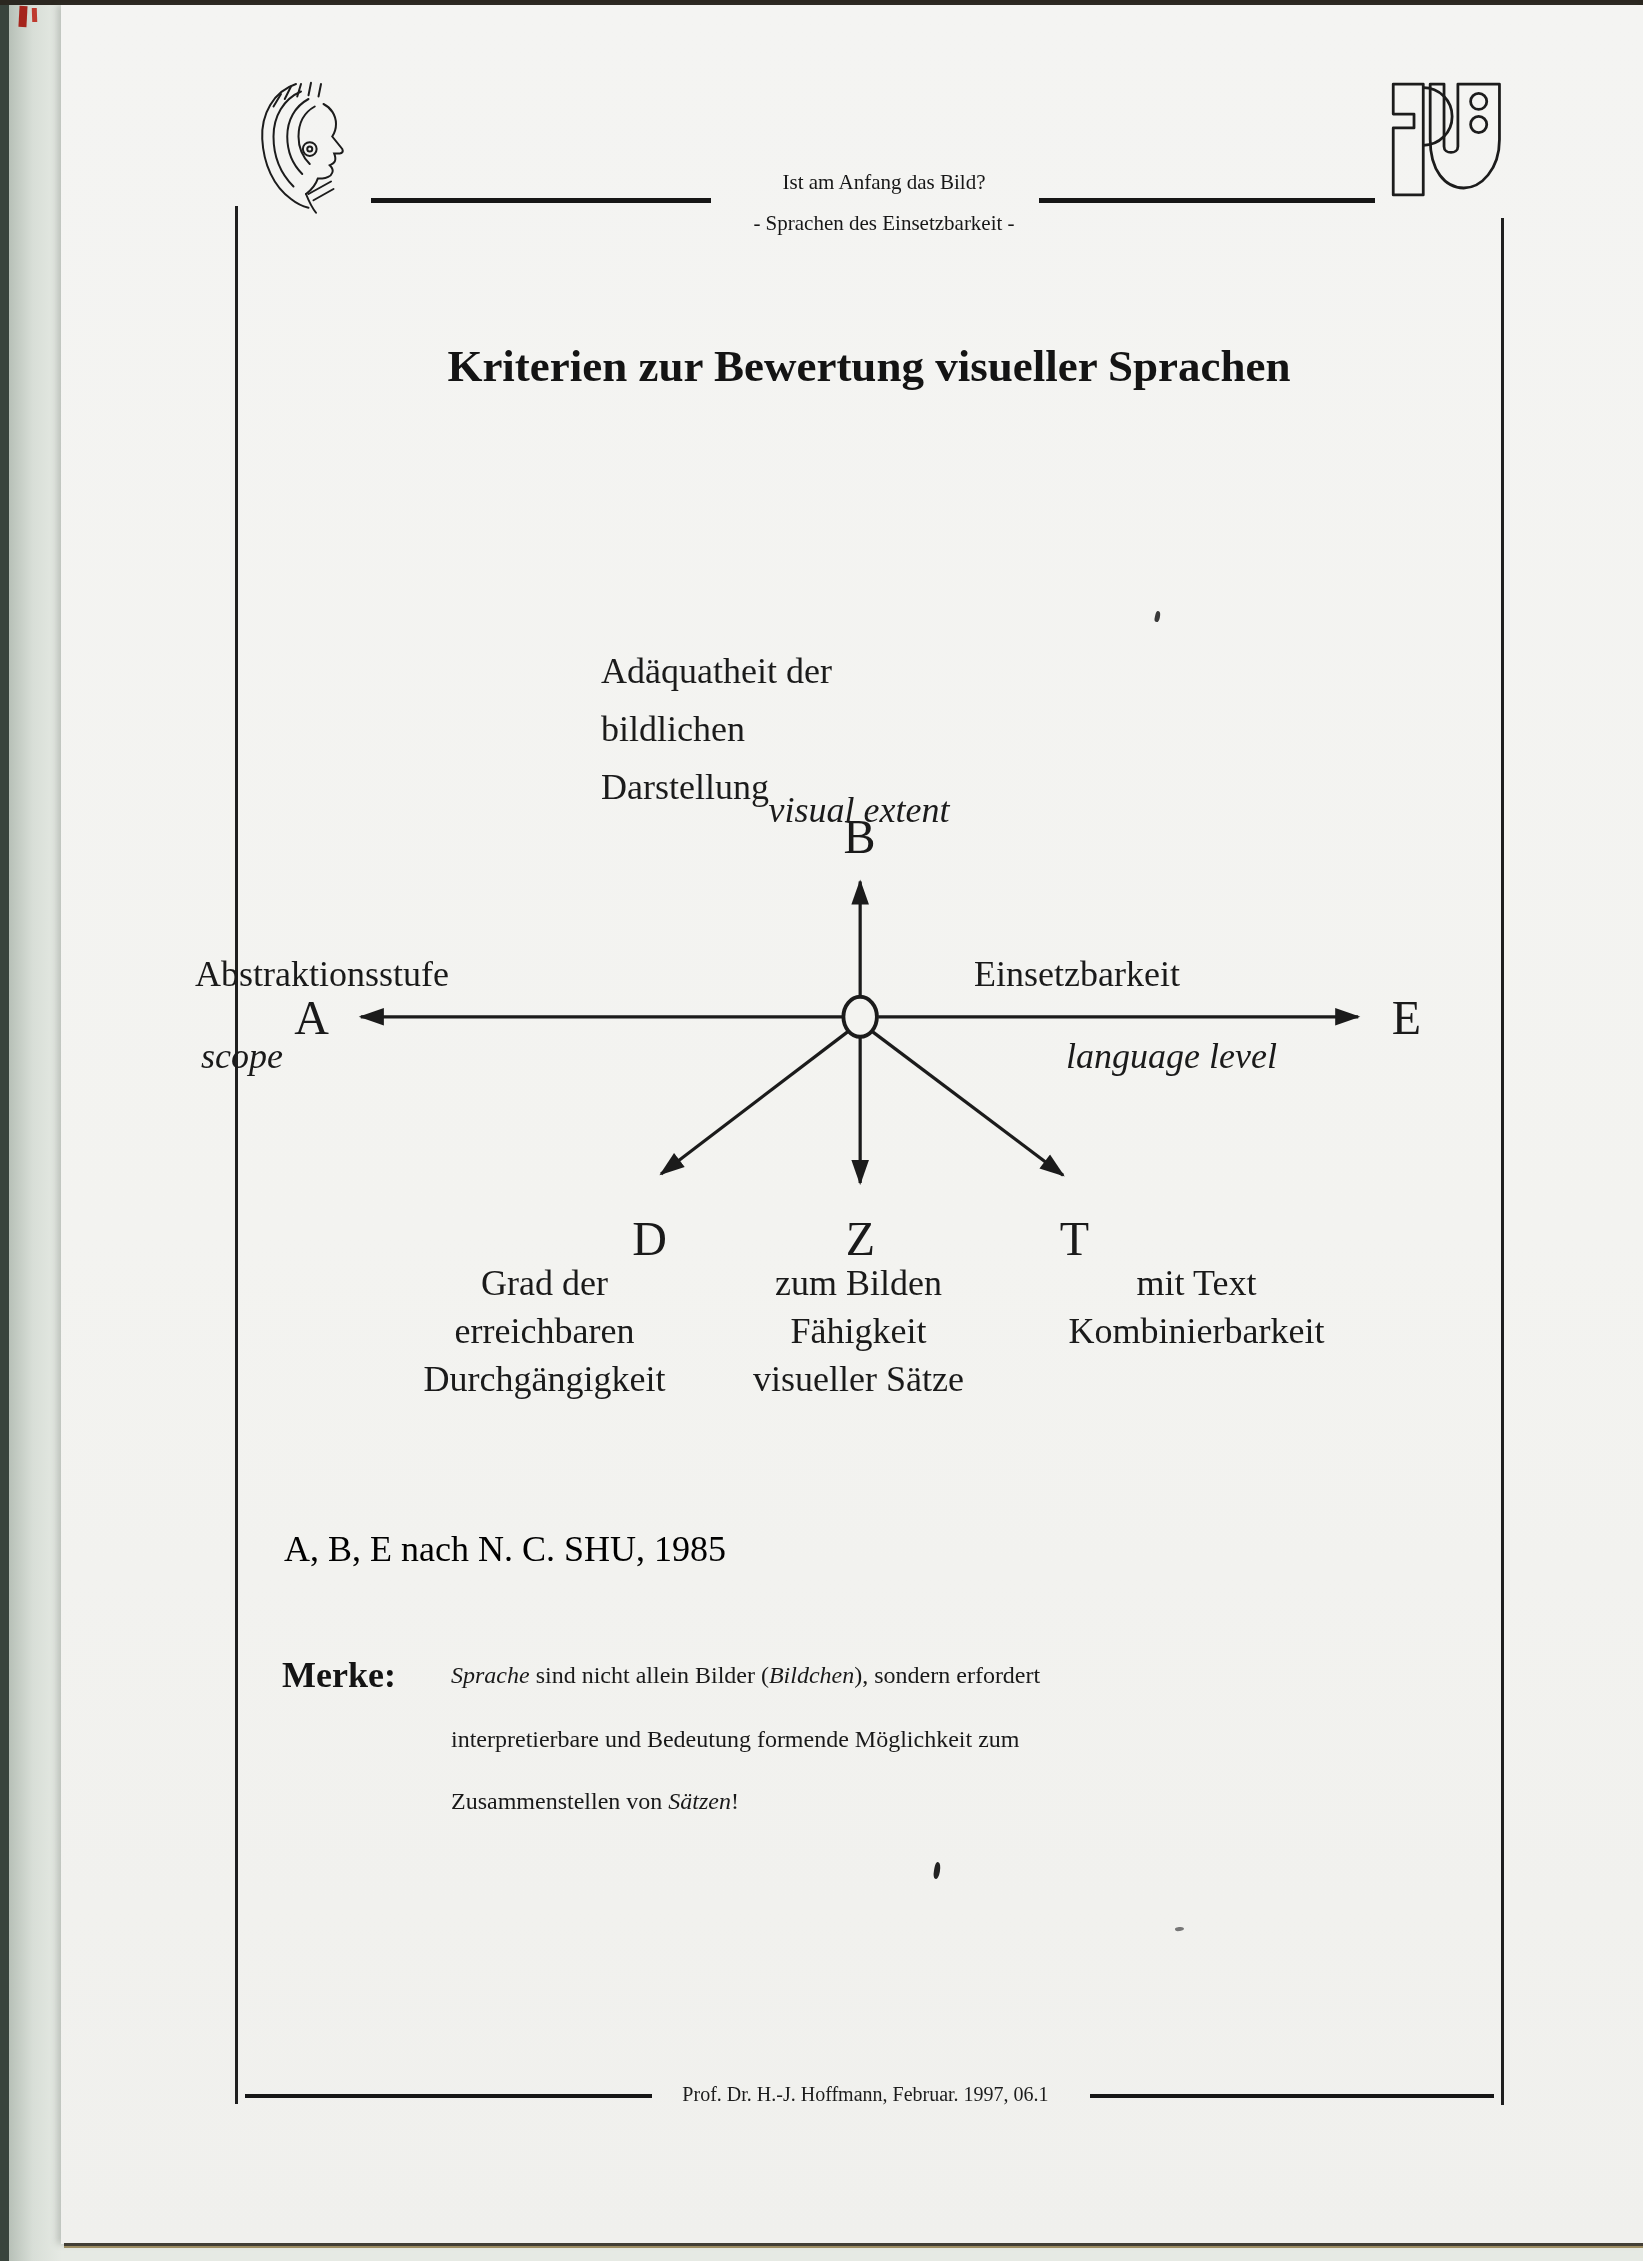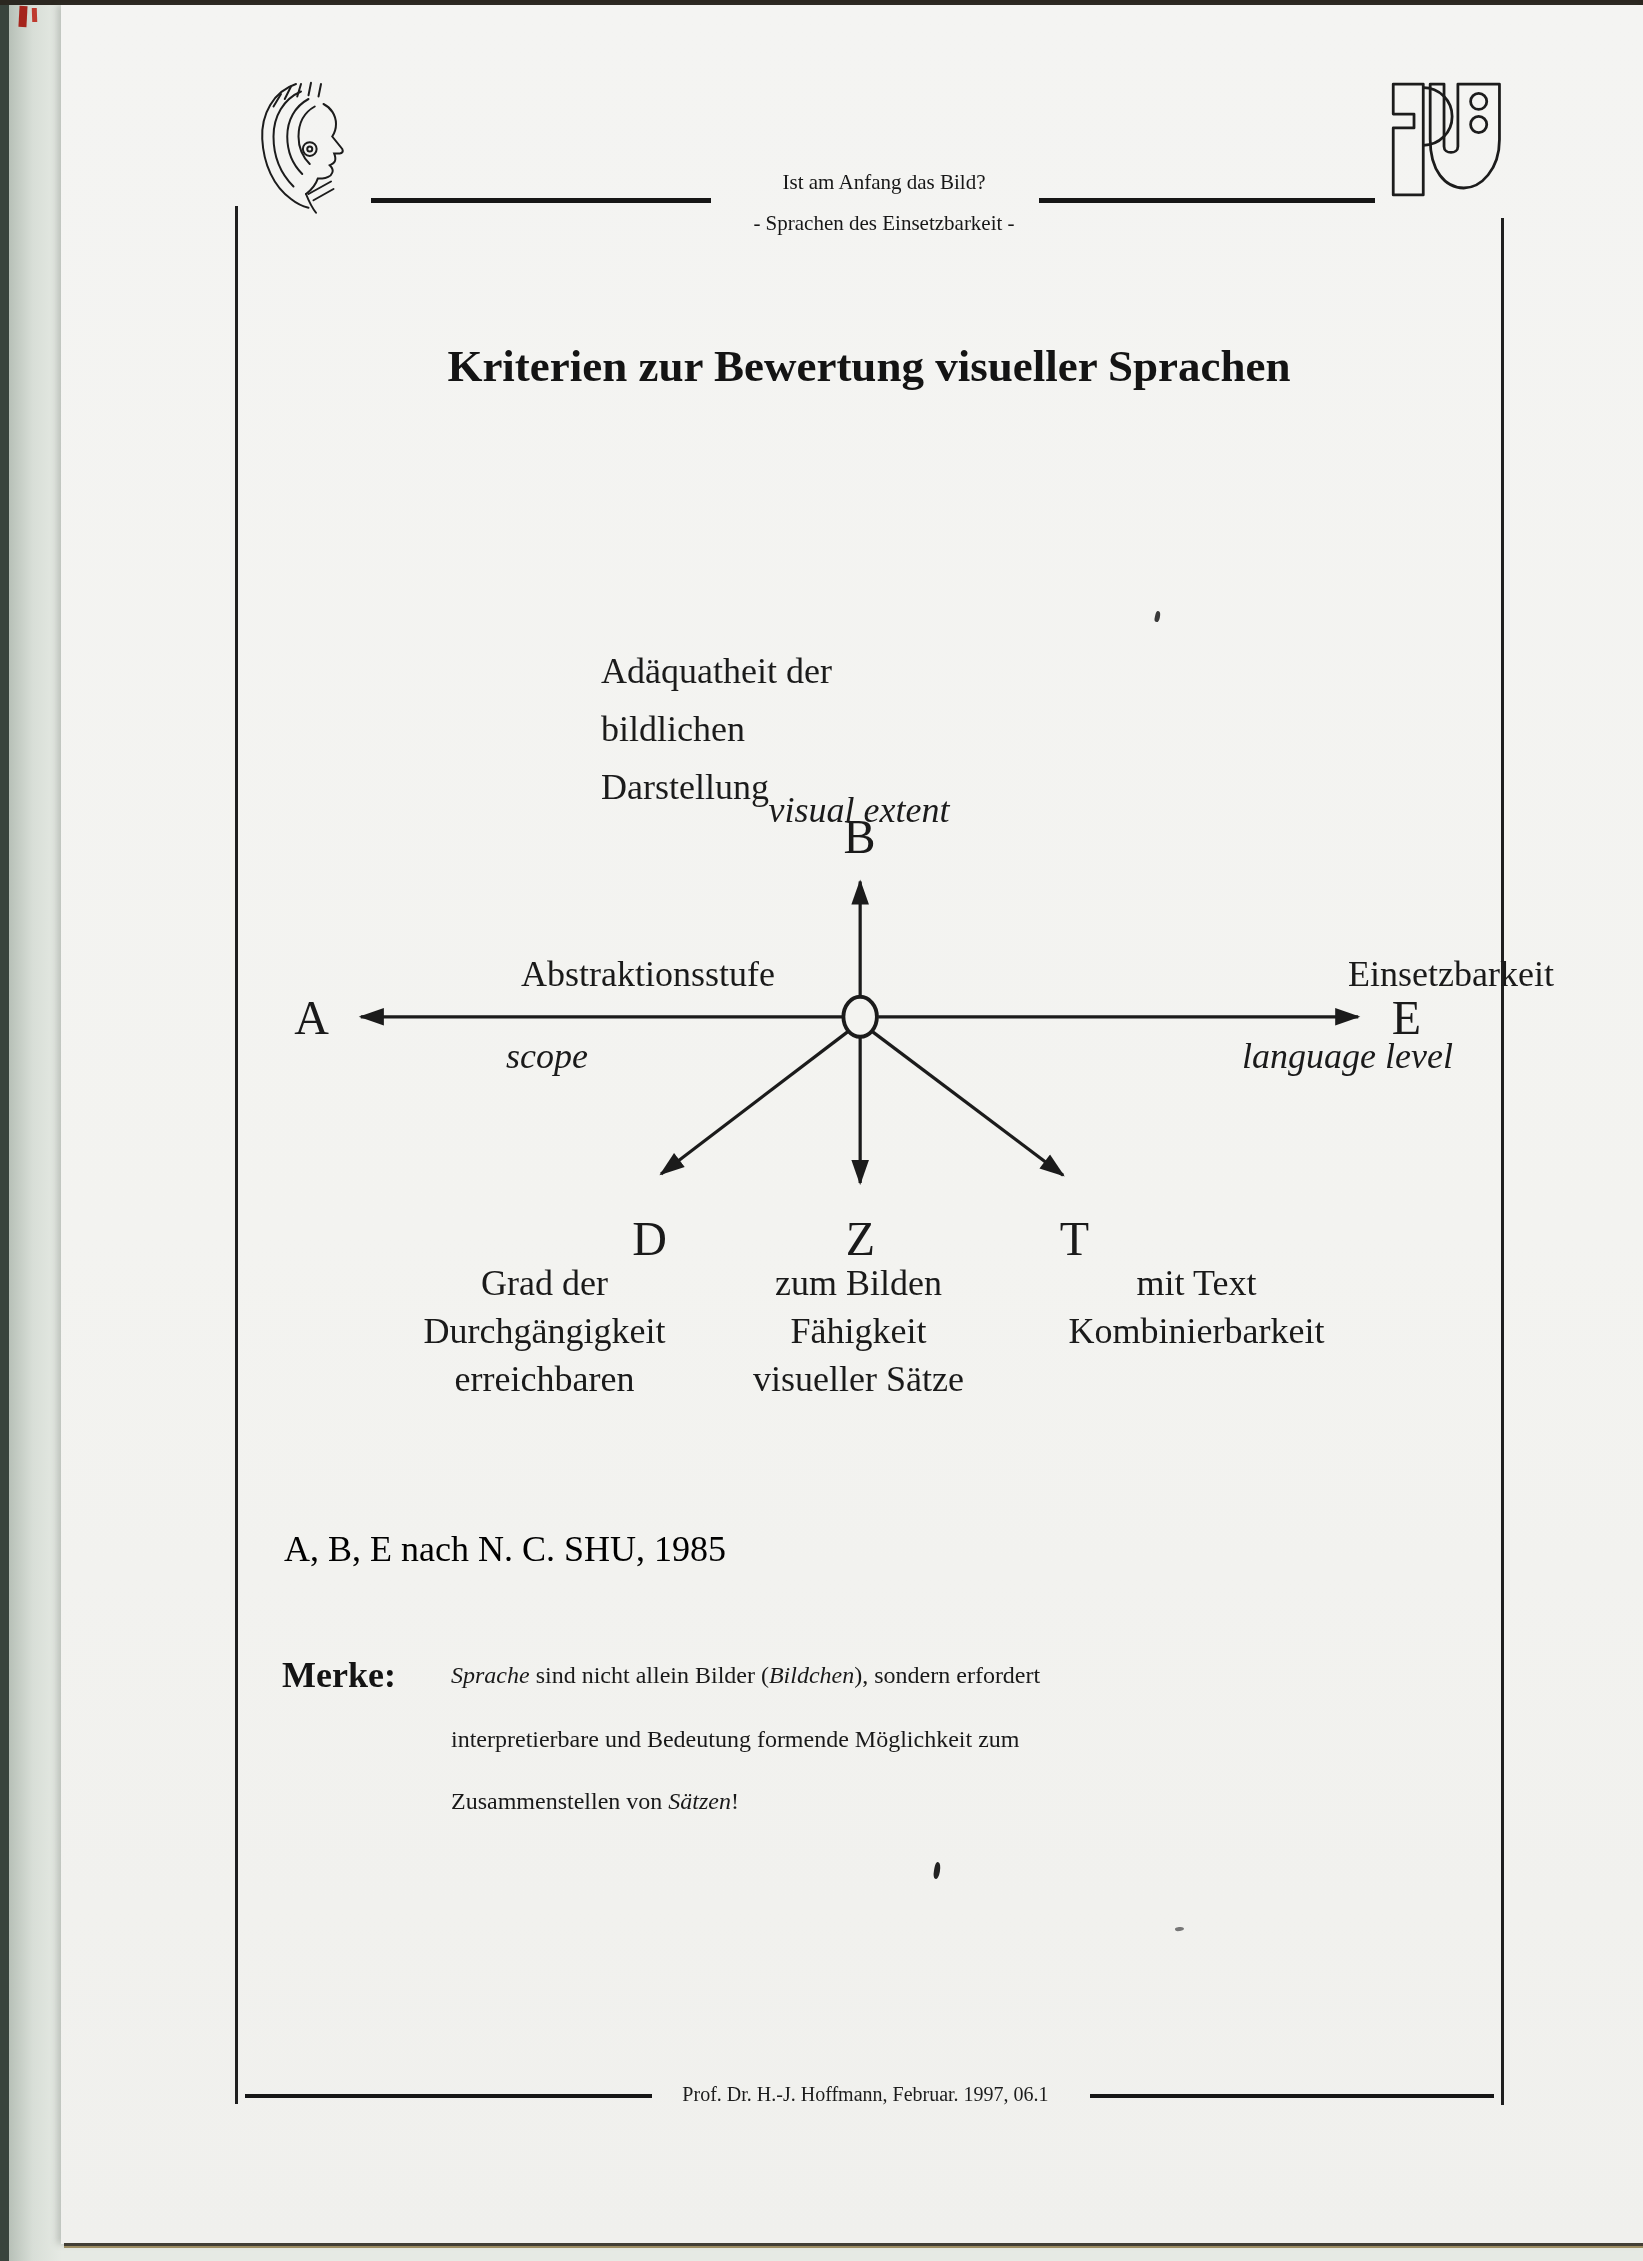--- a/index.html
+++ b/index.html
@@ -38,21 +38,21 @@
   .ftr-rule-right{left:1090px;top:2094px;width:404px;}
 
   .hdr-line{width:580px;text-align:center;font-size:21px;line-height:27px;color:#171717;}
   .hdr-line1{left:594px;top:169px;}
   .hdr-line2{left:594px;top:210px;}
 
   .page-title{left:289px;top:336px;width:1160px;text-align:center;
     font-size:45px;line-height:61px;font-weight:bold;color:#141414;}
 
   .axis-letter{width:129px;text-align:center;font-size:48px;line-height:61px;color:#1a1a1a;}
-  .lbl{font-size:36px;line-height:41px;text-align:right;color:#1a1a1a;}
+  .lbl{font-size:36px;line-height:41px;text-align:left;color:#1a1a1a;}
   .lbl-block{font-size:36px;line-height:48px;text-align:center;color:#1a1a1a;}
   .b-block{left:601px;top:642px;width:516px;font-size:36px;line-height:58px;text-align:left;}
   .b-sub{left:601px;top:781px;width:516px;font-size:36px;line-height:58px;text-align:center;font-style:italic;}
   .it{font-style:italic;}
 
   .ref-line{left:284px;top:1529px;width:902px;font-size:36px;line-height:41px;color:#000000;}
 
   .merke-label{left:282px;top:1652px;font-size:36px;line-height:46px;font-weight:bold;color:#141414;}
   .merke-line{width:1044px;font-size:24px;line-height:45px;color:#191919;}
 
@@ -136,22 +136,22 @@
 <div class="abs lbl" style="left:974px;top:954px;width:580px;">Einsetzbarkeit</div>
 <div class="abs lbl it" style="left:1066px;top:1036px;width:387px;">language level</div>
 <div class="abs axis-letter" style="left:1342px;top:987px;">E</div>
 
 <div class="abs axis-letter" style="left:585px;top:1208px;">D</div>
 <div class="abs axis-letter" style="left:796px;top:1208px;">Z</div>
 <div class="abs axis-letter" style="left:1010px;top:1208px;">T</div>
 
 <div class="abs lbl-block" style="left:319px;top:1259px;width:451px;">
   <div>Grad der</div>
+  <div>erreichbaren</div>
   <div>Durchgängigkeit</div>
-  <div>erreichbaren</div>
 </div>
 <div class="abs lbl-block" style="left:633px;top:1259px;width:451px;">
   <div>zum Bilden</div>
   <div>Fähigkeit</div>
   <div>visueller Sätze</div>
 </div>
 <div class="abs lbl-block" style="left:971px;top:1259px;width:451px;">
   <div>mit Text</div>
   <div>Kombinierbarkeit</div>
 </div>

